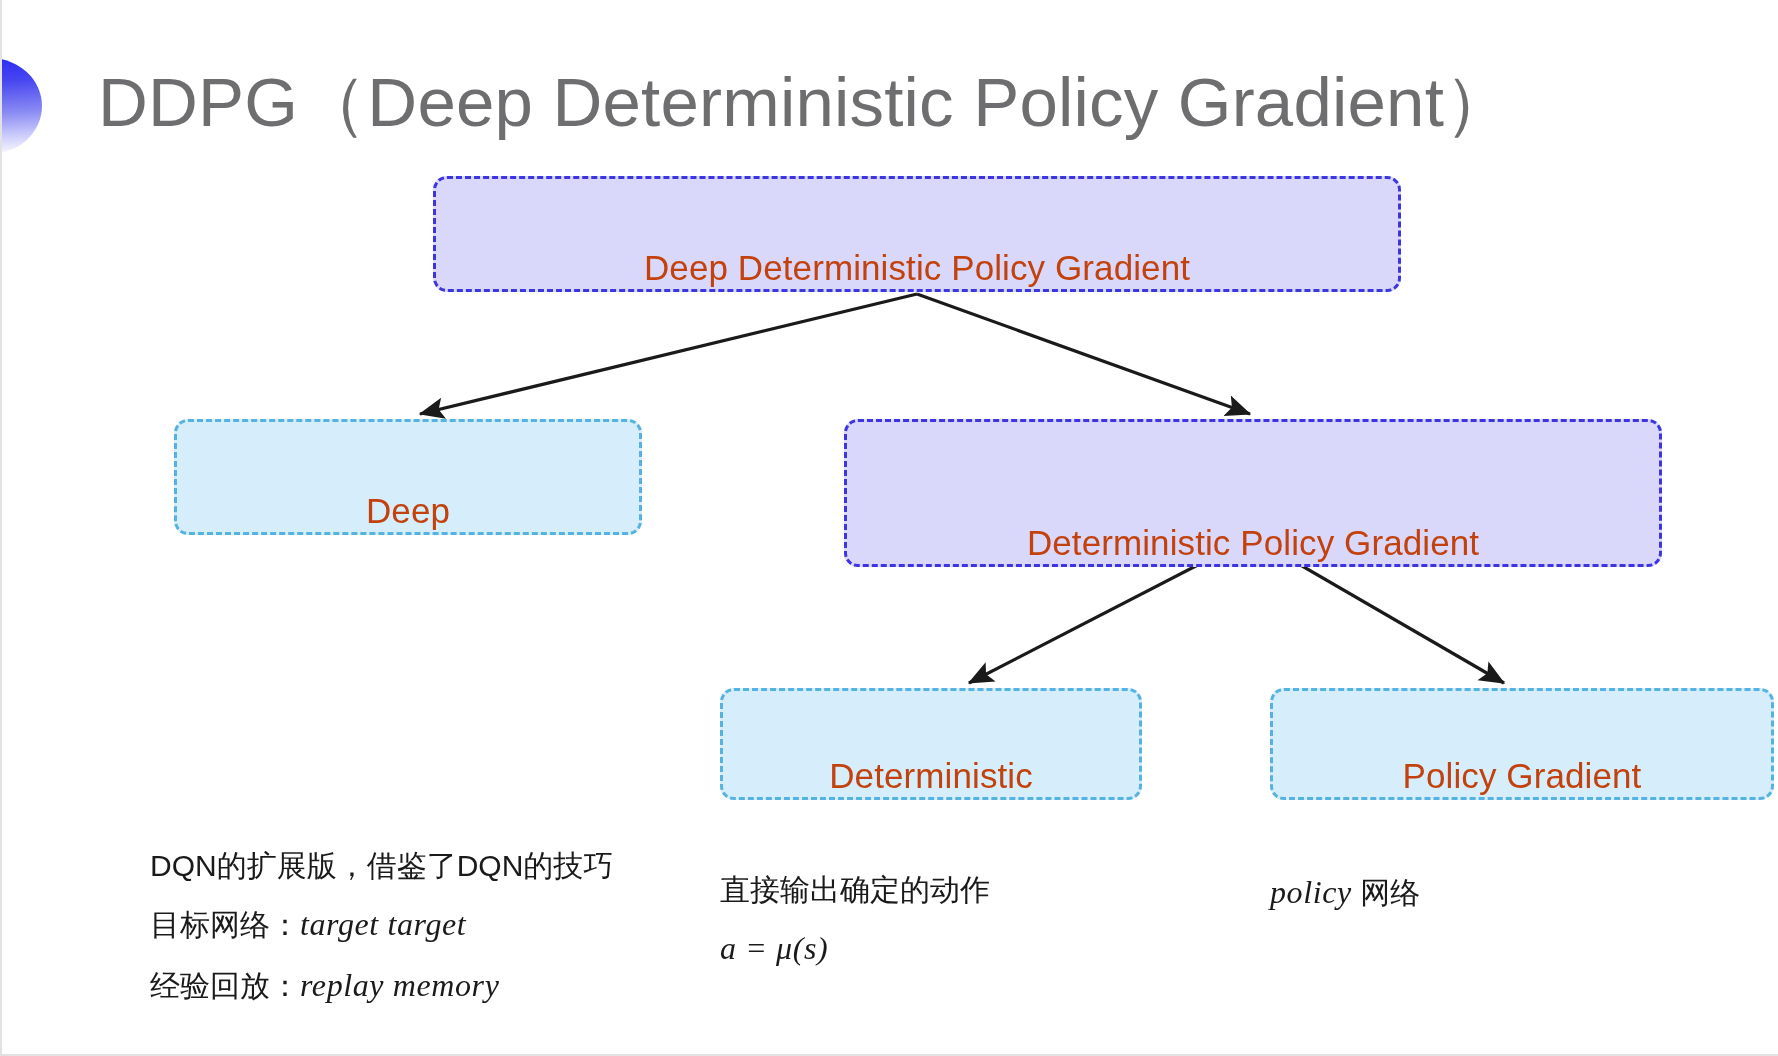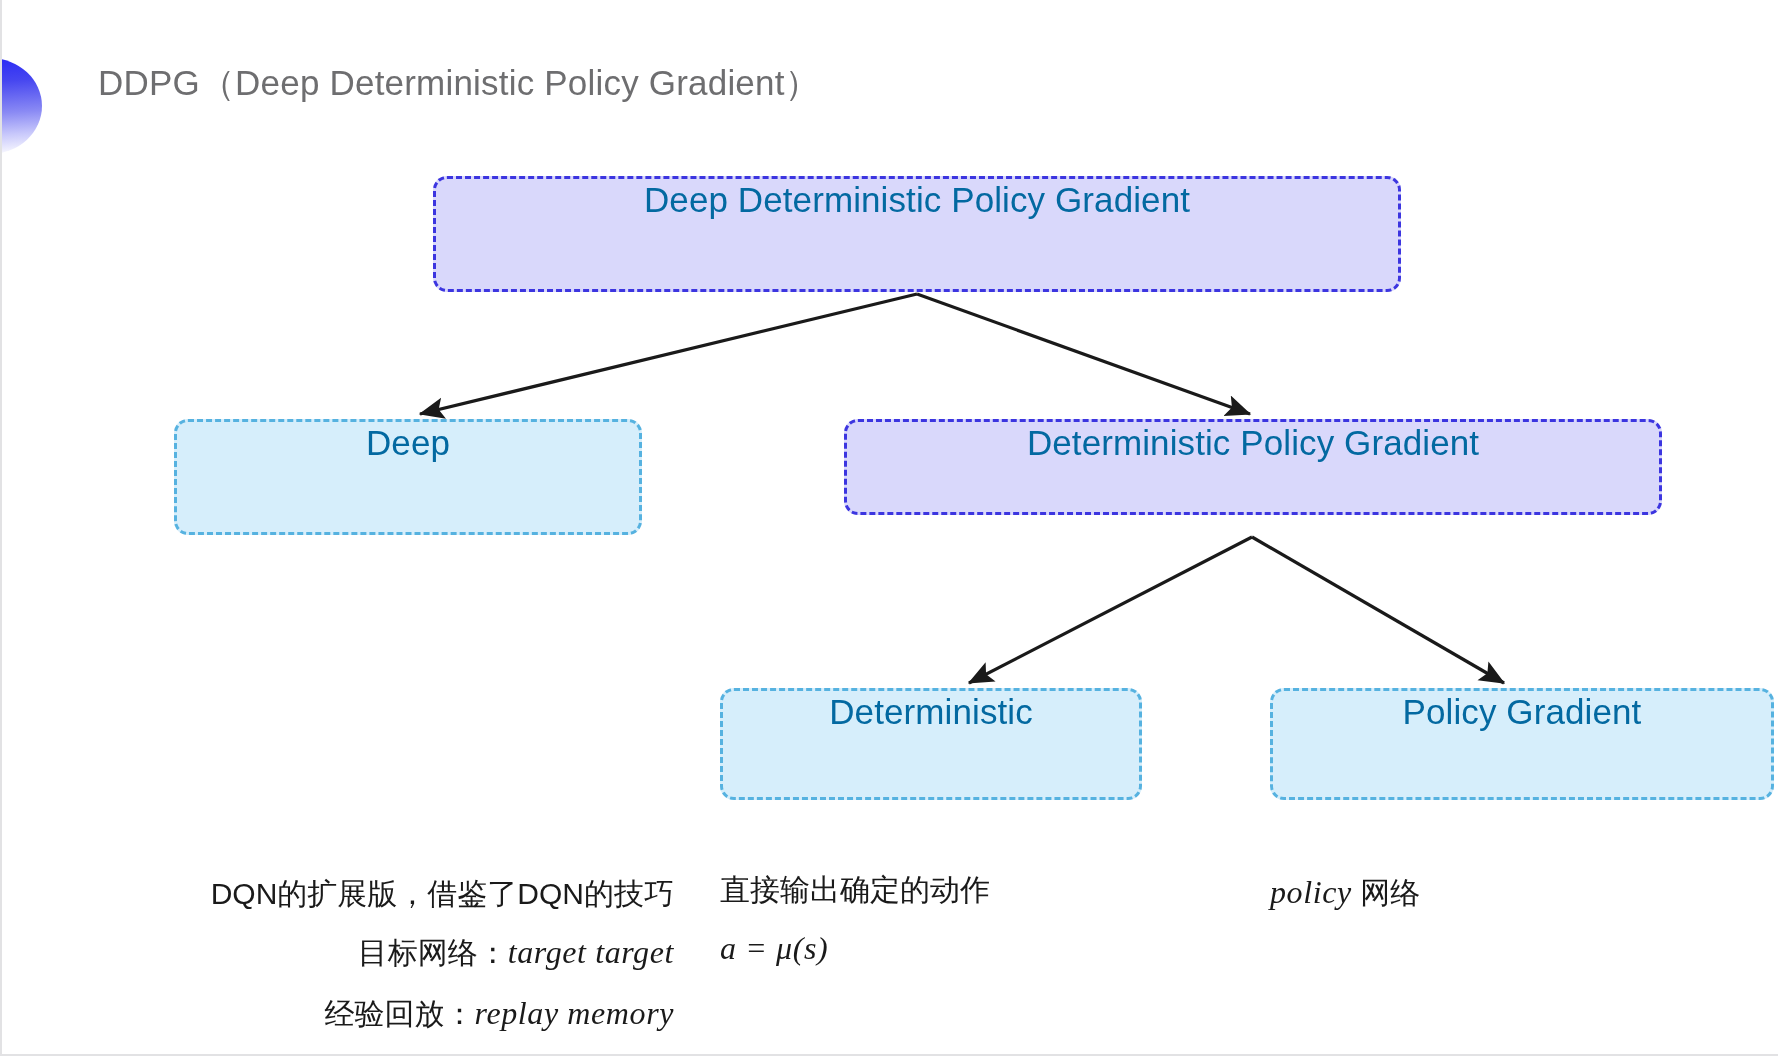--- a/index.html
+++ b/index.html
@@ -30,59 +30,59 @@
     top: 58px;
     width: 52px;
     height: 96px;
     border-radius: 0 52px 52px 0 / 0 48px 48px 0;
     background: linear-gradient(176deg, #2b2bf5 0%, #4646f0 24%, #8a8af4 56%, #c8c8fb 78%, #ffffff 100%);
   }
   #page-title {
     position: absolute;
     left: 96px;
     top: 62px;
-    font-size: 35px;
+    font-size: 69px;
     line-height: 1.18;
     font-weight: 400;
     color: #6e6e70;
     letter-spacing: 0.2px;
     white-space: nowrap;
   }
 
   
   .node {
     position: absolute;
     box-sizing: border-box;
     display: flex;
-    align-items: flex-start;
+    align-items: flex-end;
     justify-content: center;
     border-radius: 14px;
     border-style: dashed;
     border-width: 3px;
     text-align: center;
-    color: #0369a1;
+    color: #c2410c;
     font-weight: 400;
   }
   .node-purple {
     background: #d9d8fb;
     border-color: #3c35e0;
   }
   .node-blue {
     background: #d6eefb;
     border-color: #56b2e0;
   }
   .node-label {
     font-size: 35px;
     line-height: 1.2;
     letter-spacing: 0.1px;
   }
 
   #node-root   { left: 431px; top: 176px; width: 968px; height: 116px; }
   #node-deep   { left: 172px; top: 419px; width: 468px; height: 116px; }
-  #node-dpg    { left: 842px; top: 419px; width: 818px; height: 96px; }
+  #node-dpg    { left: 842px; top: 419px; width: 818px; height: 148px; }
   #node-det    { left: 718px; top: 688px; width: 422px; height: 112px; }
   #node-pg     { left: 1268px; top: 688px; width: 504px; height: 112px; }
 
   
   #connectors {
     position: absolute;
     left: 0;
     top: 0;
     width: 1778px;
     height: 1056px;
@@ -99,21 +99,21 @@
   }
   .ann-line { display: block; }
   .ann-center { text-align: left; }
   .math {
     font-family: "Liberation Serif", "DejaVu Serif", serif;
     font-style: italic;
     font-size: 32px;
     letter-spacing: 0.6px;
   }
 
-  #ann-deep   { left: 148px; top: 866px; text-align: right; width: 524px; }
+  #ann-deep   { left: 148px; top: 838px; text-align: left; width: 524px; }
   #ann-deep .ann-line:nth-child(1) { text-indent: 0; }
   #ann-det    { left: 718px; top: 862px; width: 478px; }
   #ann-pg     { left: 1268px; top: 862px; width: 468px; }
 </style>
 </head>
 <body>
 
 <div id="slide">
 
   <div id="title-bullet"></div>

